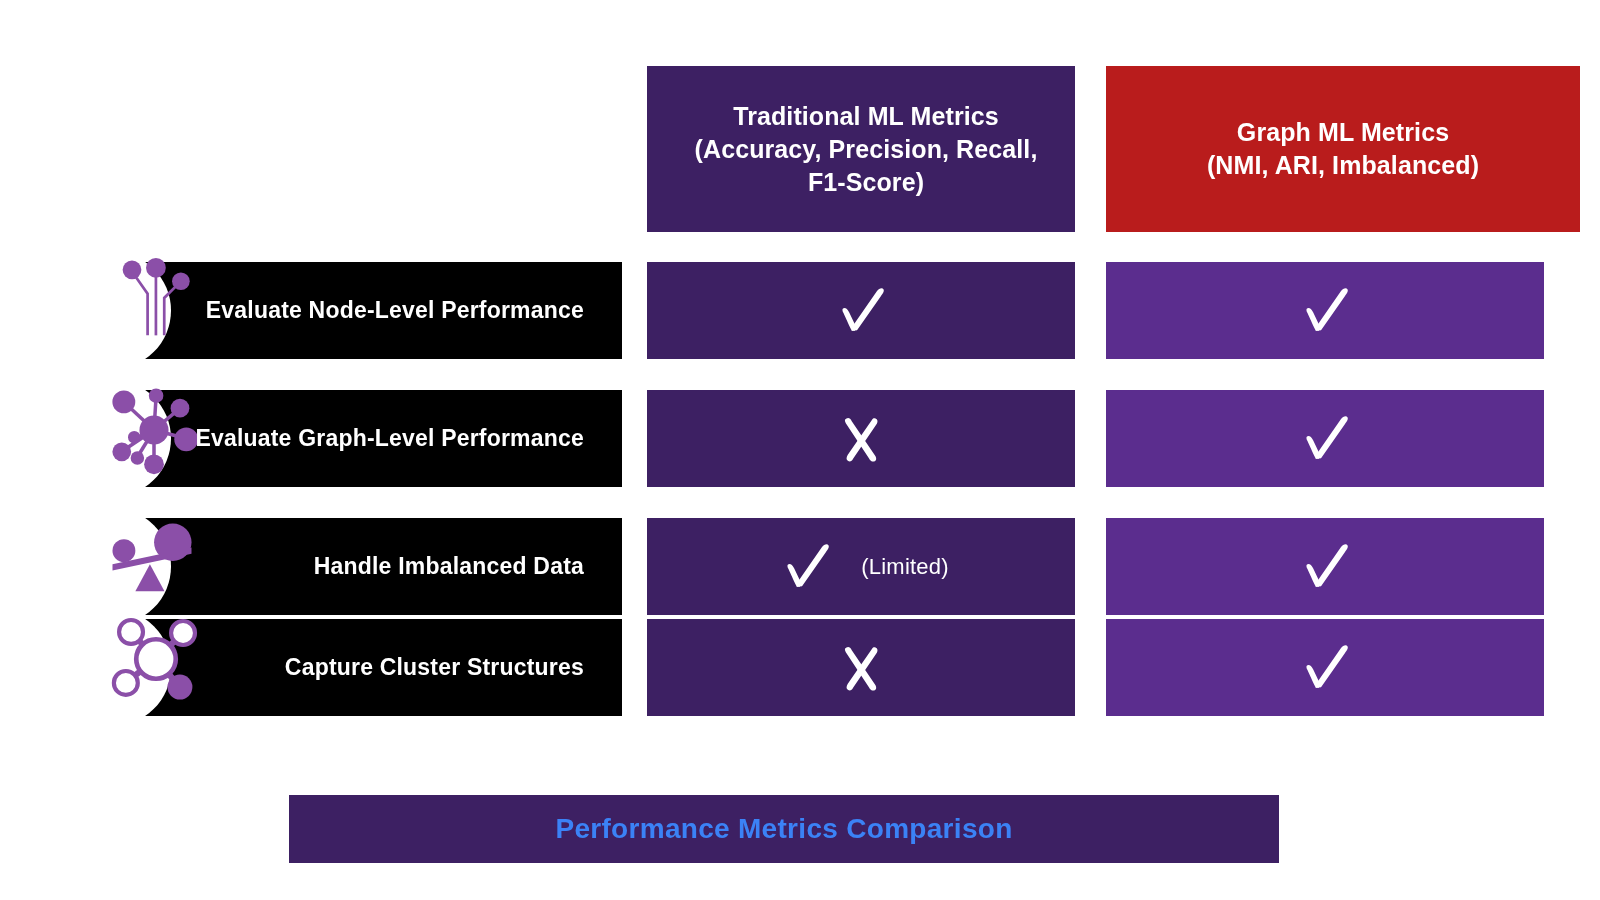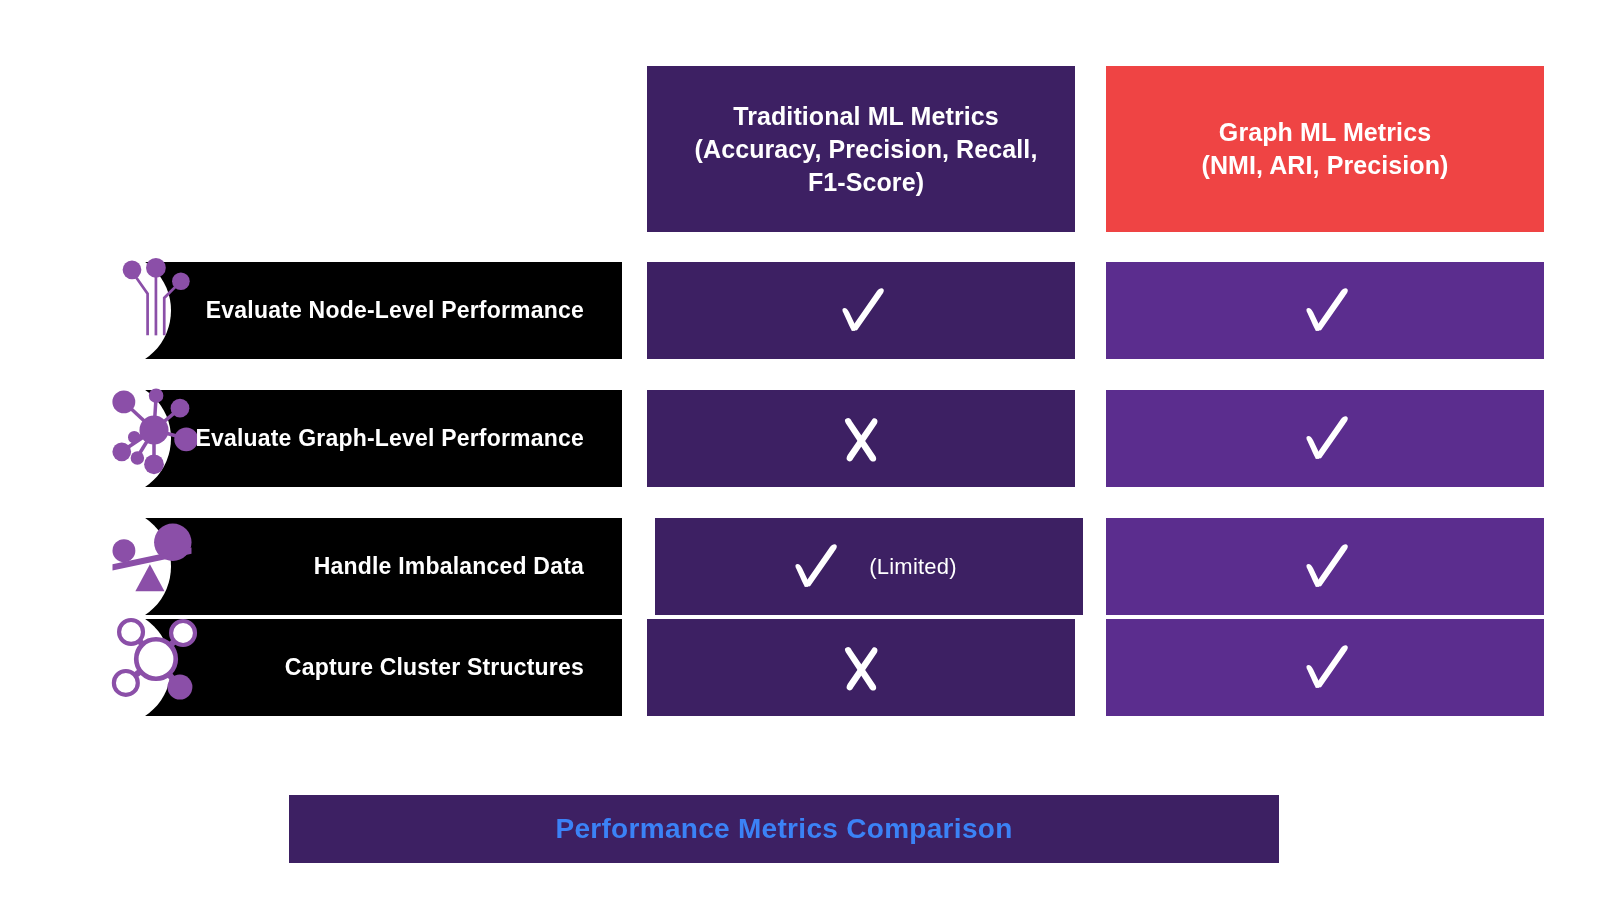--- a/index.html
+++ b/index.html
@@ -38,22 +38,22 @@
     box-sizing: border-box;
   }
   .col-header.trad {
     left: 647px;
     width: 428px;
     background: #3d2063;
     padding-left: 28px;
   }
   .col-header.graph {
     left: 1106px;
-    width: 438px;
-    background: #ef4444;
+    width: 474px;
+    background: #b91c1c;
   }
 
   
   .row {
     position: absolute;
     left: 0;
     width: 1600px;
     height: 97px;
   }
   .row.r0 { top: 262px; }
@@ -133,21 +133,21 @@
     height: 66px;
     flex: 0 0 auto;
   }
   .note {
     color: #ffffff;
     font-size: 22px;
     font-weight: normal;
     letter-spacing: .2px;
     white-space: nowrap;
   }
-  .cell.has-note { justify-content: center; margin-left: 8px; }
+  .cell.has-note { justify-content: center; }
 
   
   .banner {
     position: absolute;
     left: 289px;
     top: 795px;
     width: 990px;
     height: 68px;
     background: #3d2063;
     display: flex;
@@ -170,21 +170,21 @@
     <div>
       <div>Traditional ML Metrics</div>
       <div>(Accuracy, Precision, Recall,</div>
       <div>F1-Score)</div>
     </div>
   </div>
 
   <div class="col-header graph">
     <div>
       <div>Graph ML Metrics</div>
-      <div>(NMI, ARI, Precision)</div>
+      <div>(NMI, ARI, Imbalanced)</div>
     </div>
   </div>
 
   <div class="row r0">
     <div class="label-bar">
       <div class="cutout"></div>
       <svg class="row-icon" viewBox="0 0 100 100">
         <g stroke="#8B4FA8" stroke-width="2.6" fill="none">
           <path d="M26 24 L40 44 L40 84"></path>
           <path d="M48 22 L48 84"></path>

